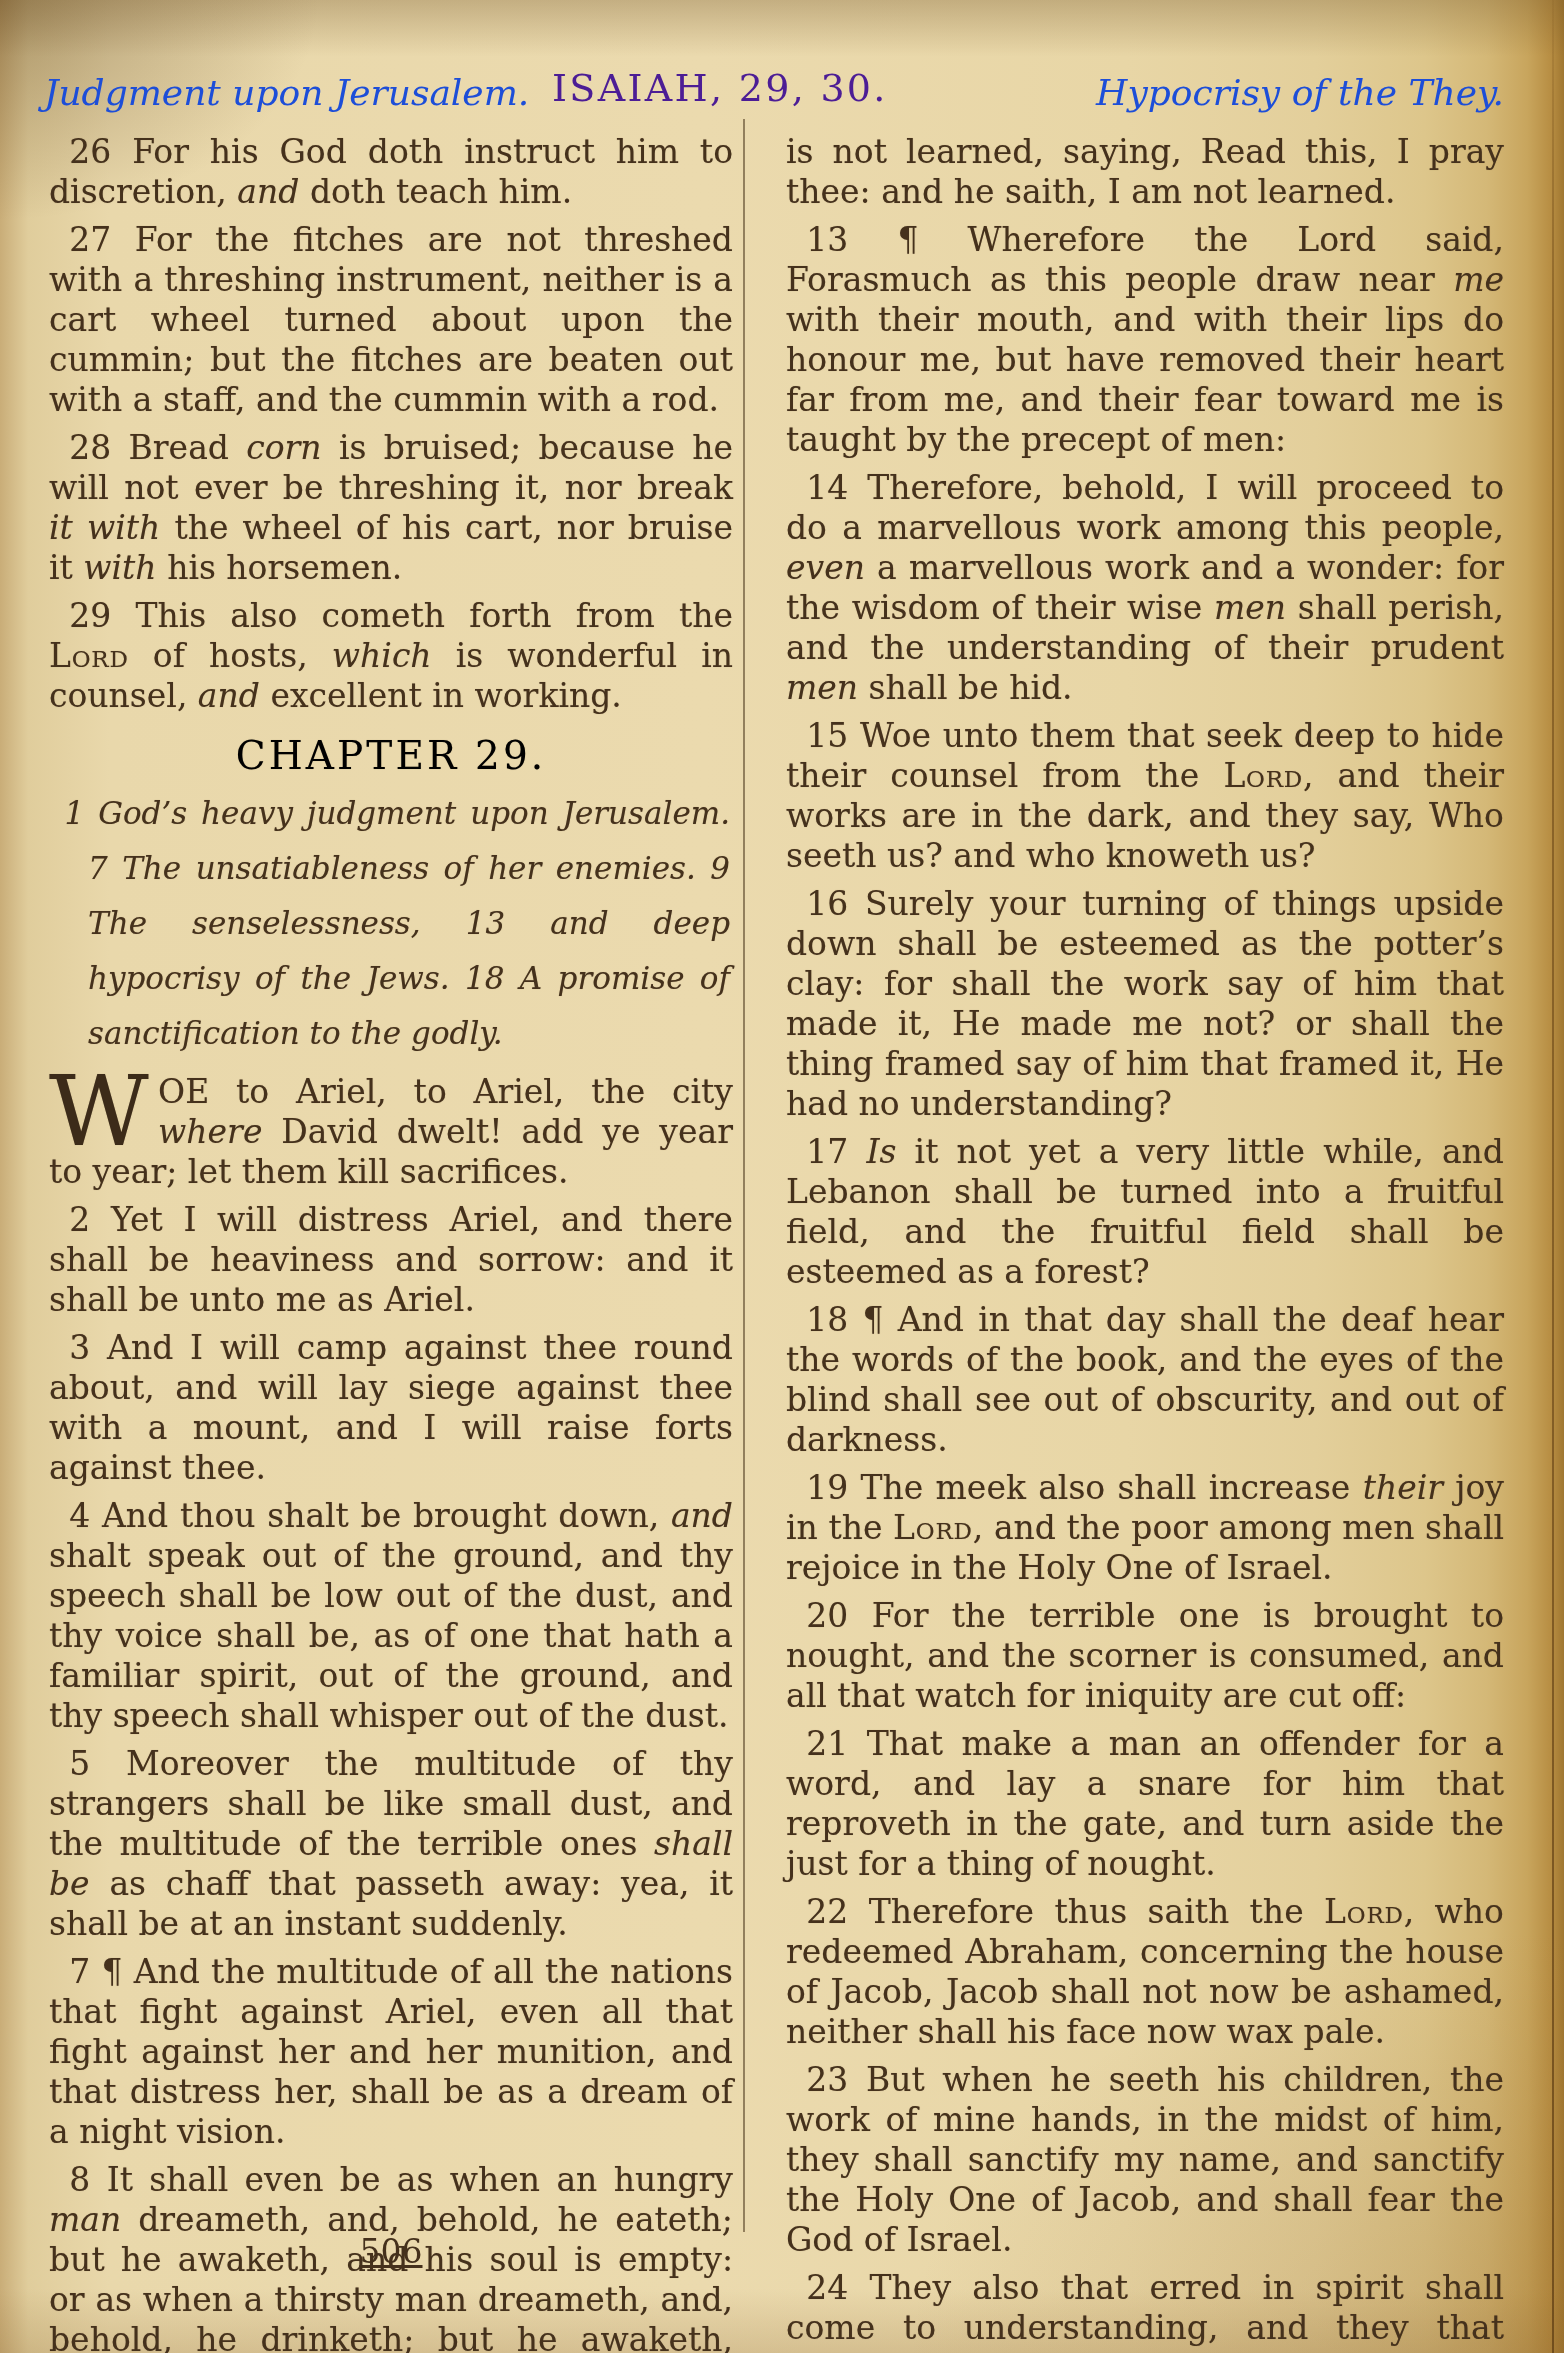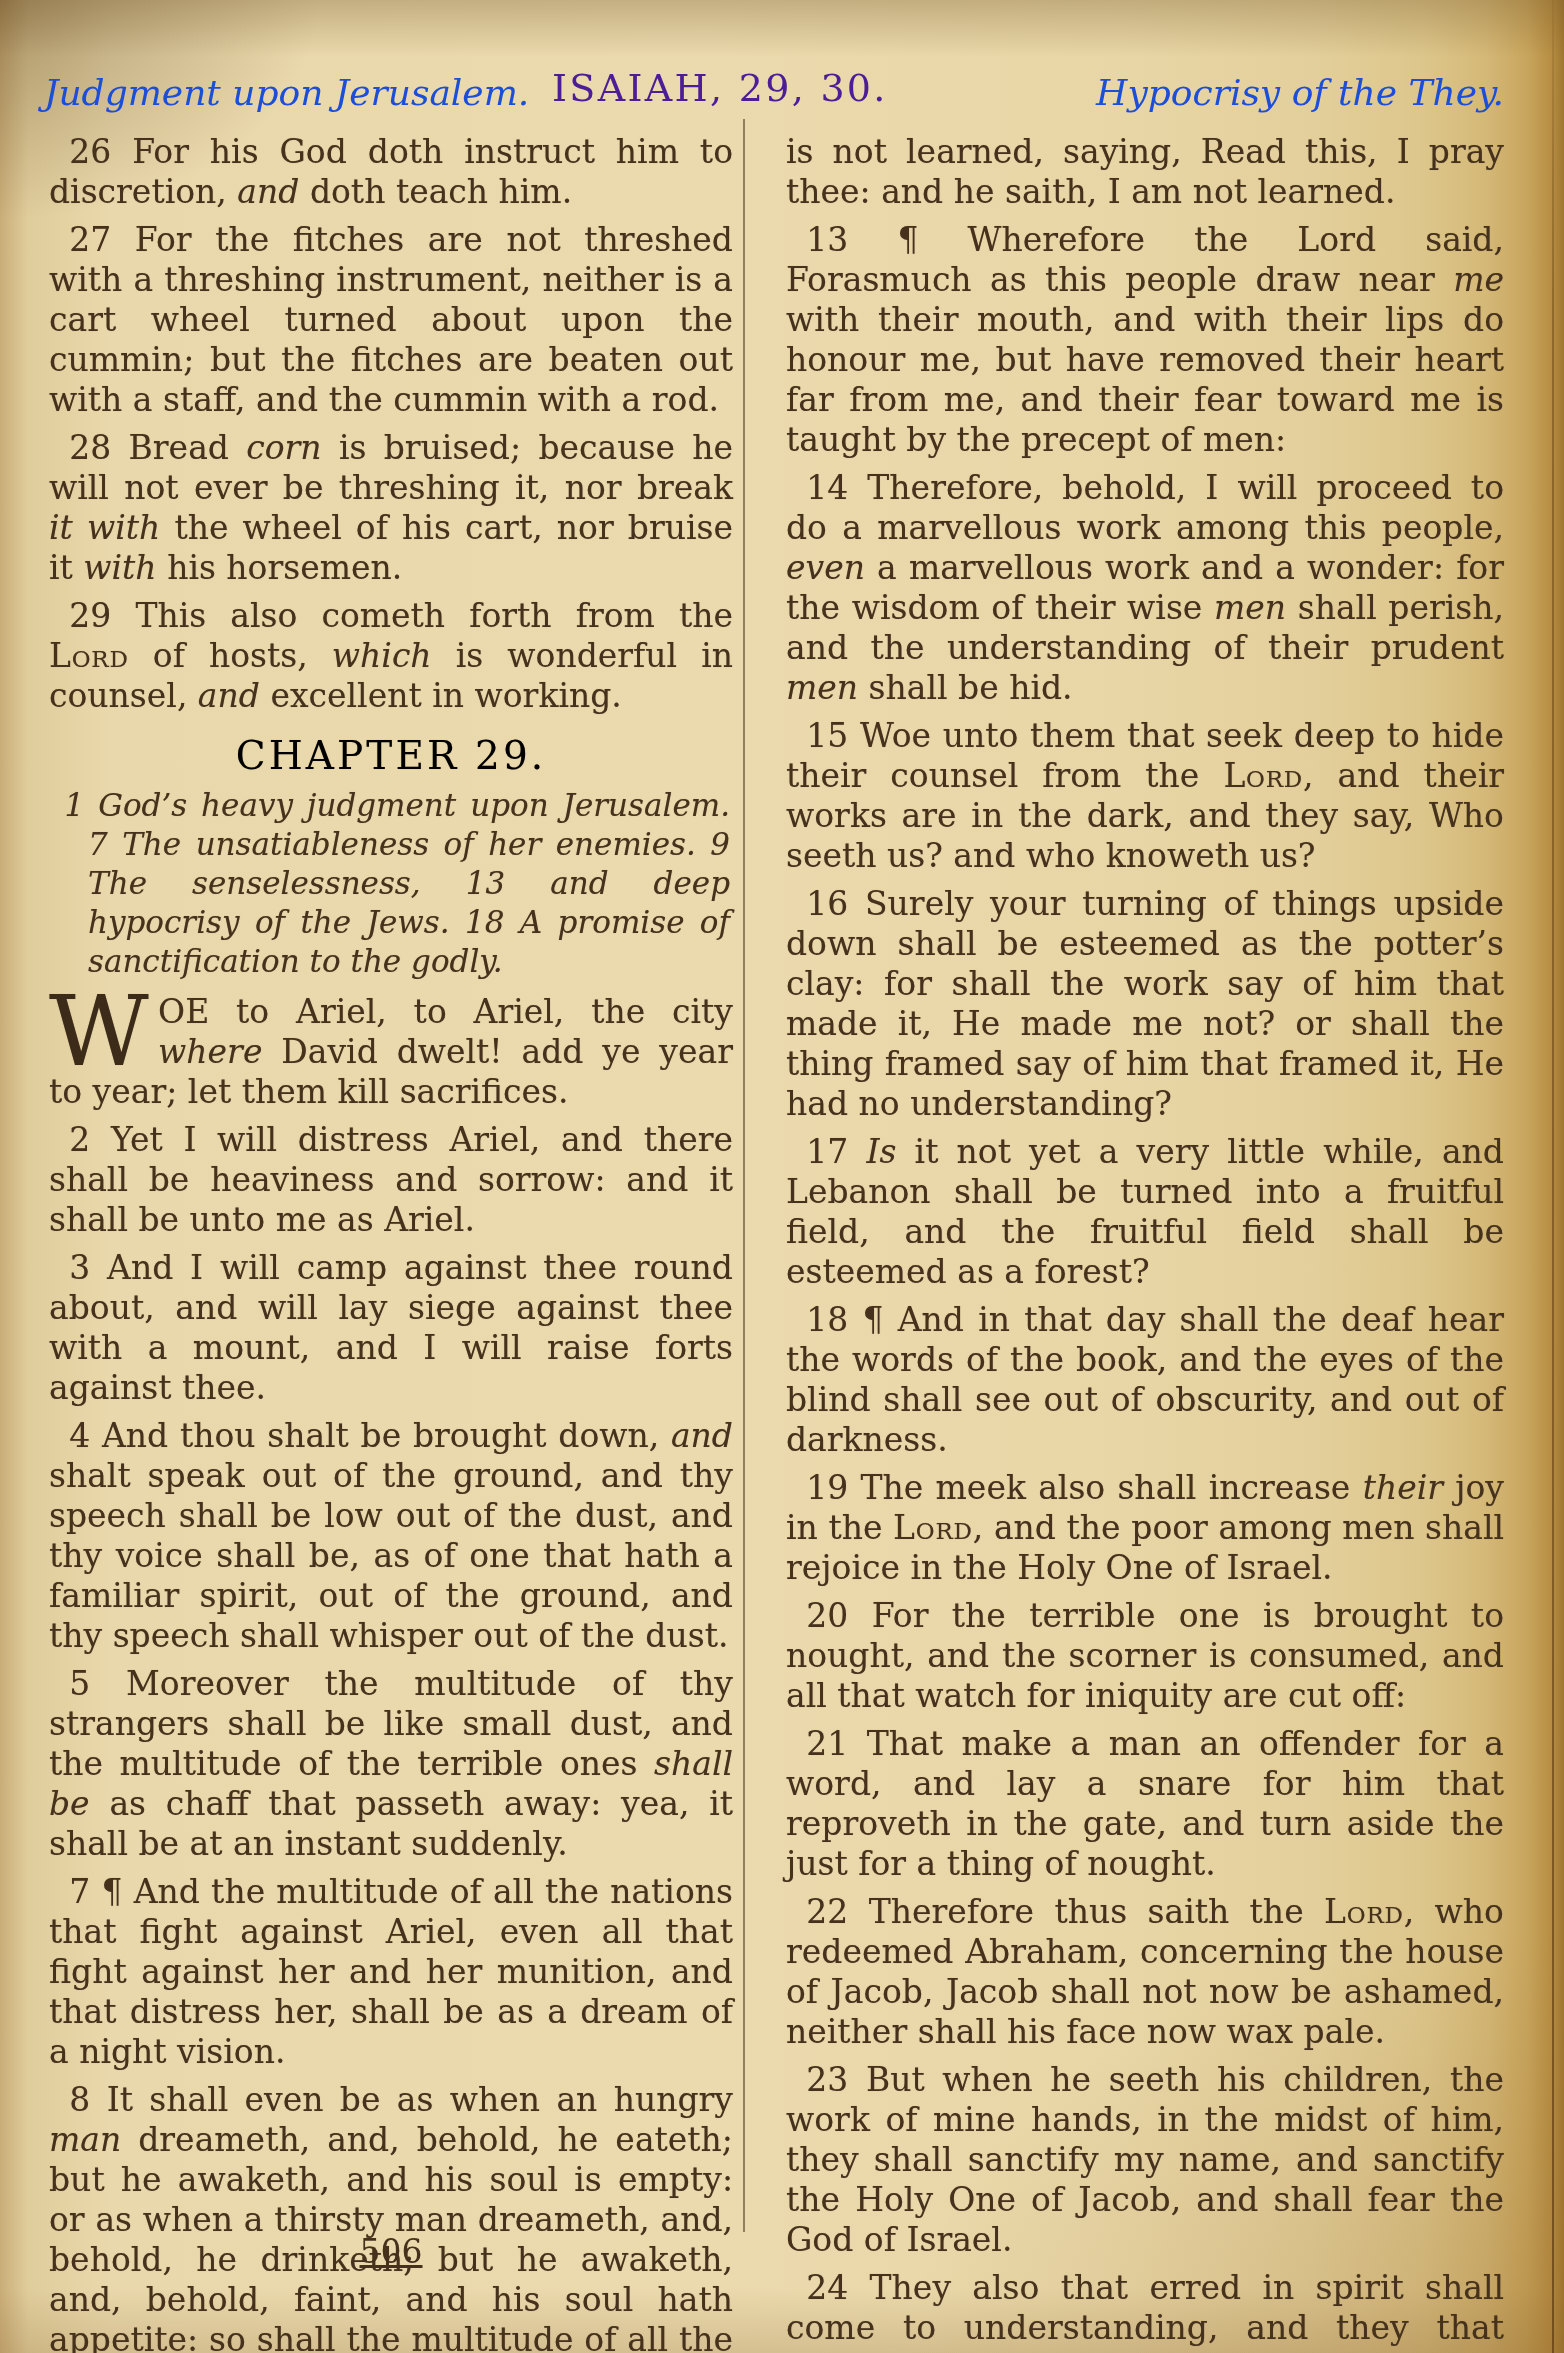--- a/index.html
+++ b/index.html
@@ -43,21 +43,21 @@
   }
   .col-left{left:41px;width:700px;}
   .col-right{left:778px;width:734px;}
   .verse{margin:8px;text-indent:20.3px;}
   .verse.cont{text-indent:0;}
   .chapter-heading{
     margin:20.3px 0 9.4px 0;font-size:39px;font-weight:normal;
     text-align:center;letter-spacing:3.1px;text-indent:0;color:#000000;
   }
   .chapter-summary{
-    margin:3.1px 11px 11px 47px;font-style:italic;font-size:31px;line-height:39px;
+    margin:3.1px 11px 11px 47px;font-style:italic;font-size:31px;line-height:55px;
     text-indent:-23.5px;
   }
   .dropcap-verse{text-indent:0;}
   .dropcap{
     float:left;font-size:97px;line-height:74px;margin:3.1px 9.4px 0 0;color:#3c2b19;
   }
   .sc{font-variant:small-caps;letter-spacing:0.8px;}
   .page-number{
     position:absolute;left:41px;width:700px;top:2232px;text-align:center;
     font-size:33px;color:#45311c;text-decoration:underline;

